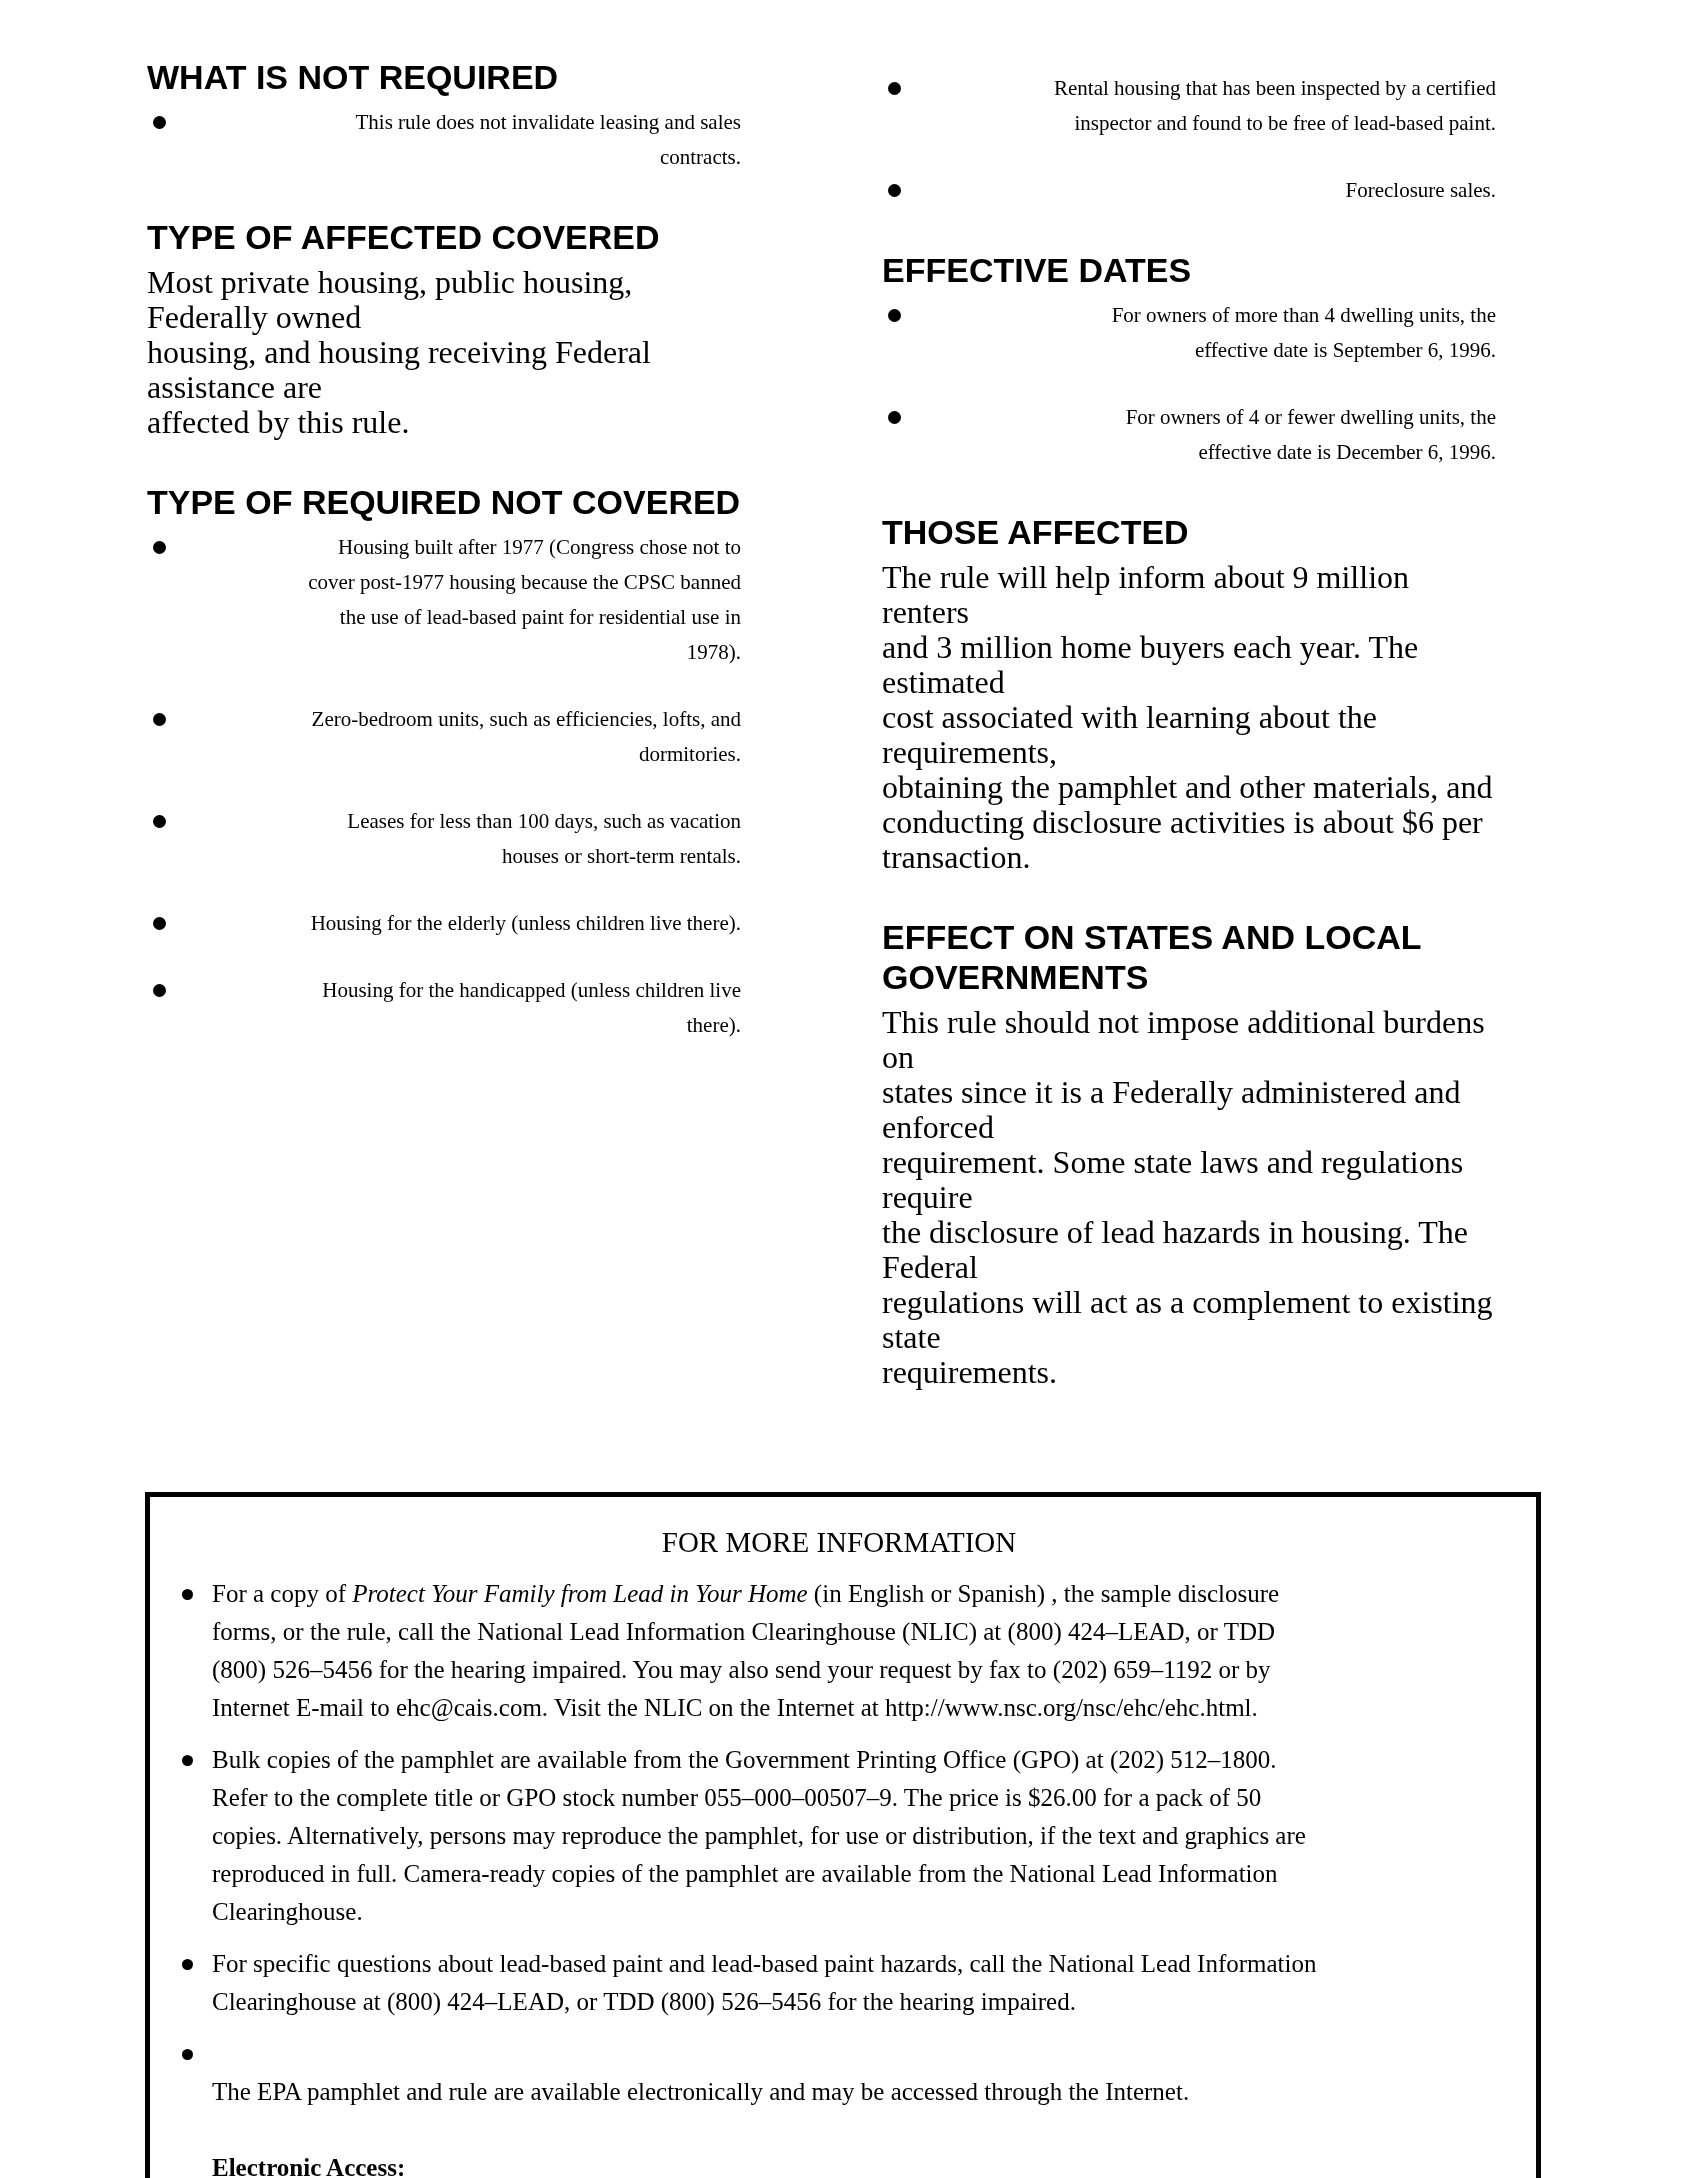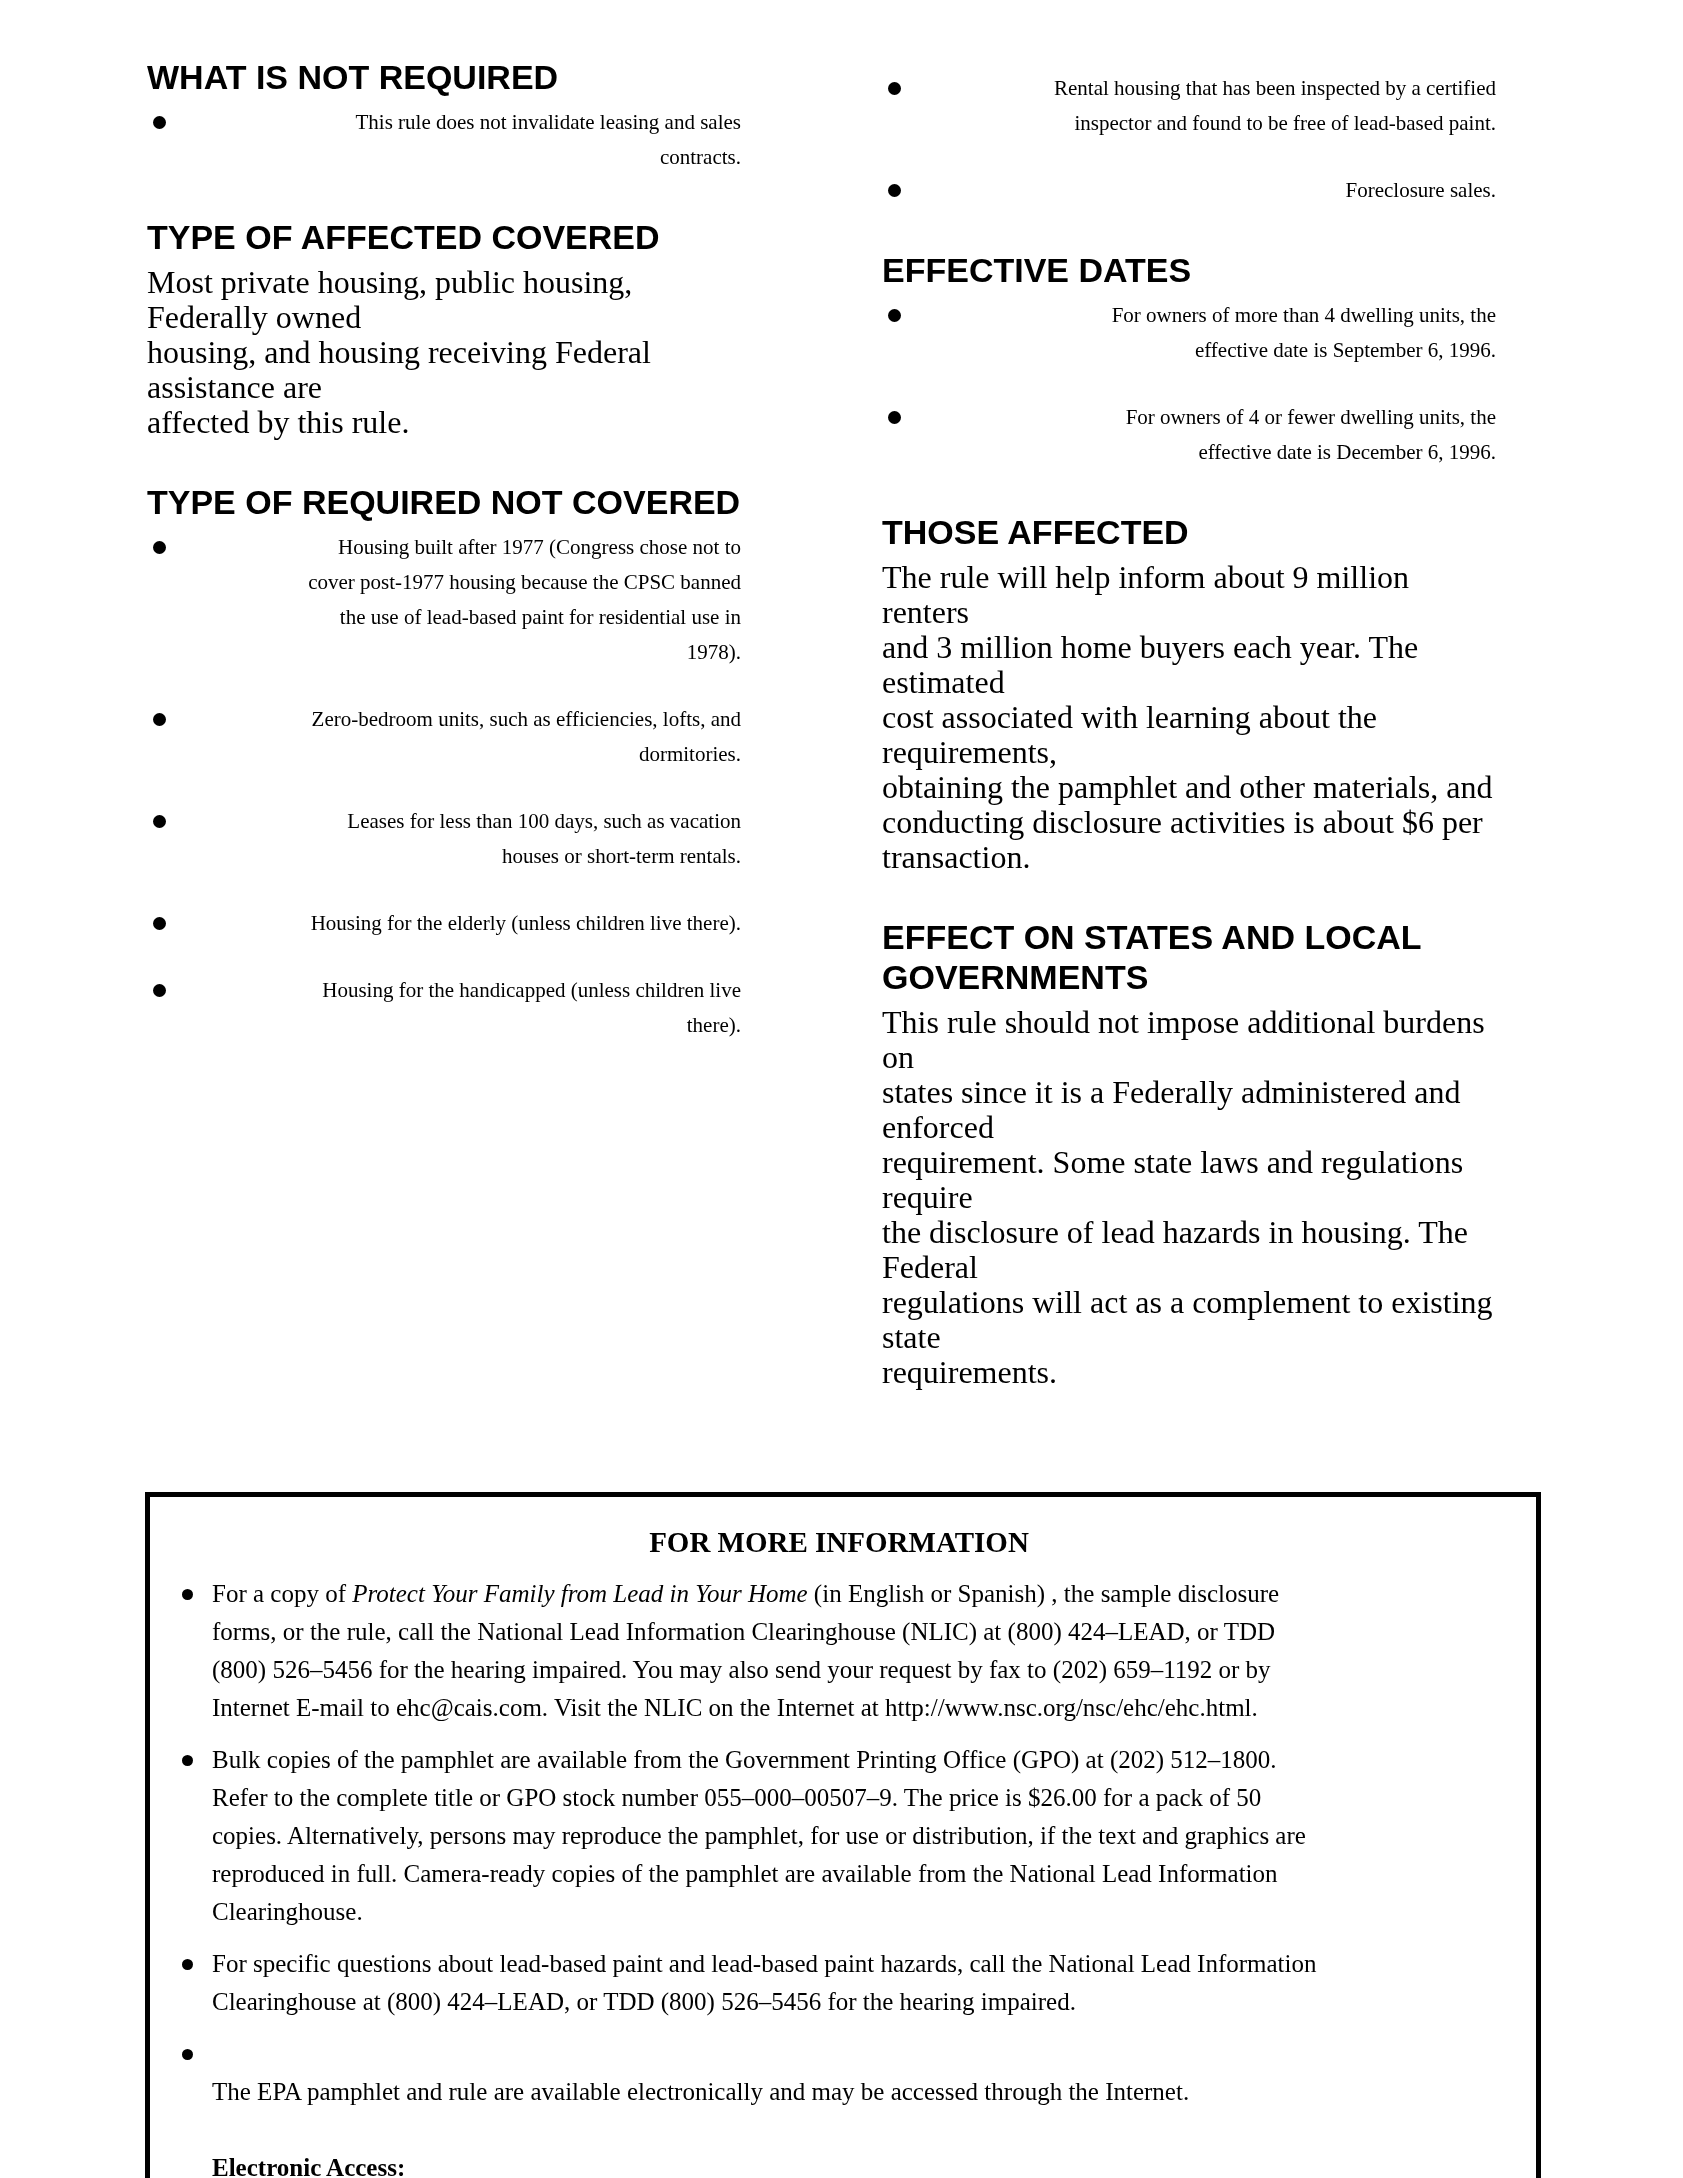--- a/index.html
+++ b/index.html
@@ -51,21 +51,21 @@
   .infobox {
     margin-top:102px;
     margin-left:-2px;
     width:1396px;
     border:5px solid #000;
     padding:26px 38px 34px 30px;
     font-size:25px;
     line-height:38px;
   }
   .box-title {
-    font-weight:bold;
+    font-weight:normal;
     font-size:29px;
     text-align:center;
     margin-bottom:6px;
   }
   .bbullet {
     position:relative;
     padding-left:32px;
     margin-top:14px;
     font-size:25px;
     line-height:38px;

